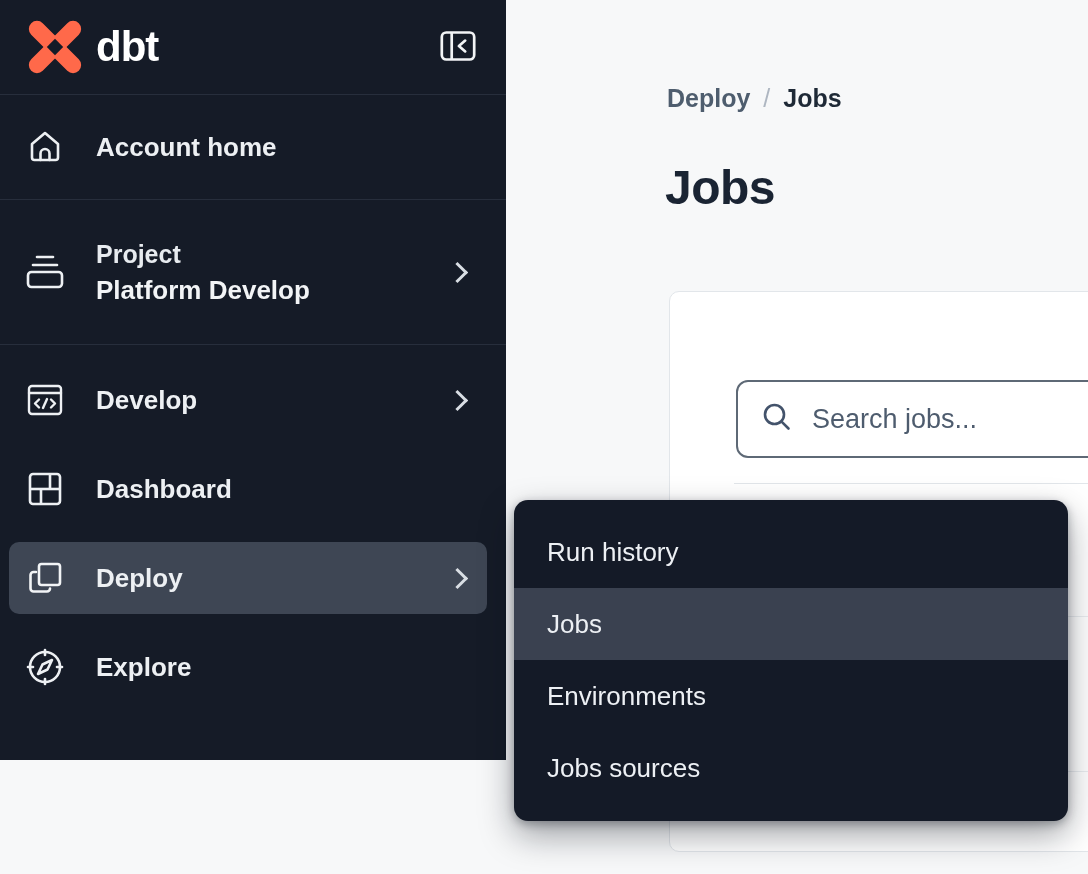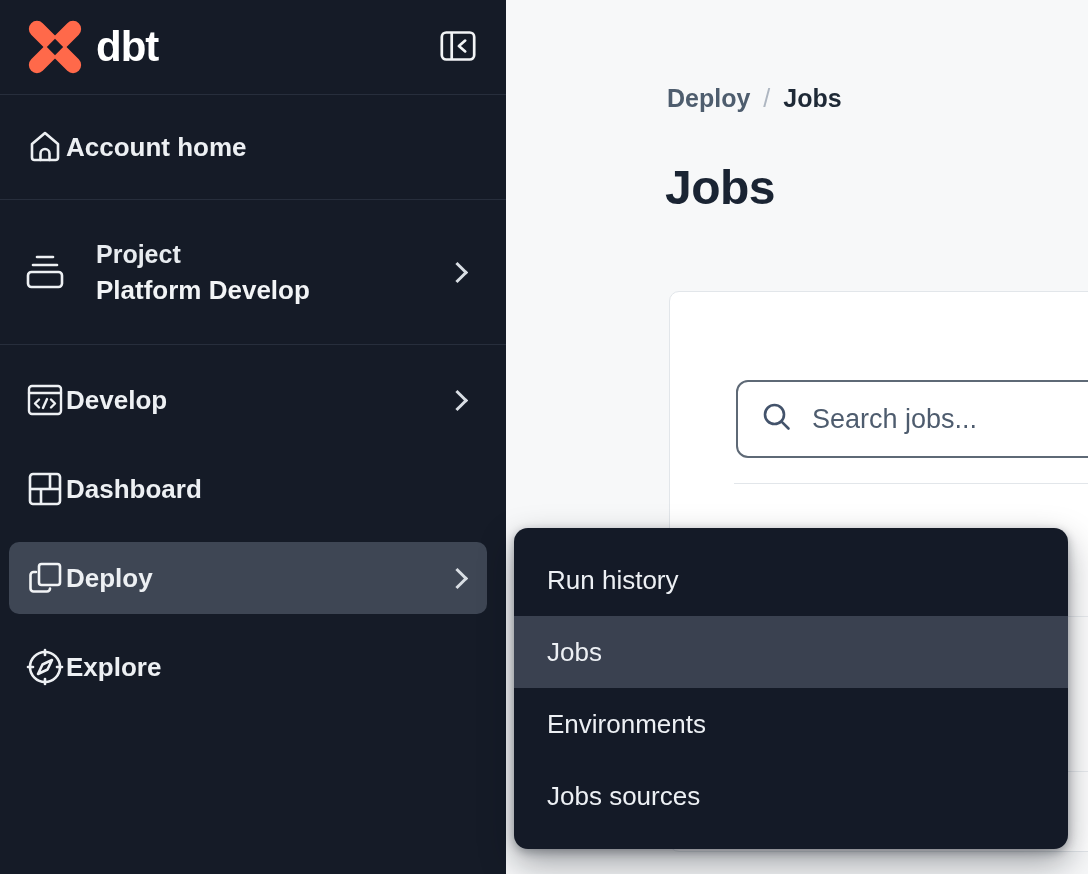--- a/index.html
+++ b/index.html
@@ -1,21 +1,21 @@
 <!DOCTYPE html>
 <html><head>
 <meta charset="utf-8">
 <style>
   * { margin:0; padding:0; box-sizing:border-box; }
   html,body { width:1088px; height:874px; overflow:hidden;
     font-family:"Liberation Sans", sans-serif; background:#F7F8F9; }
   body { position:relative; }
 
   
-  .sidebar { position:absolute; left:0; top:0; width:506px; height:874px;
+  .sidebar { position:absolute; left:0; top:0; width:506px; height:760px;
     background:#151B27; color:#EDF0F3; }
   .sb-header { height:95px; display:flex; align-items:center; padding:0 30px 0 26px;
     border-bottom:1px solid #272E3C; }
   .logo-mark svg { width:58px; height:58px; display:block; }
   .logo-text { color:#FFFFFF; font-size:42px; font-weight:700; margin-left:12px;
     letter-spacing:-1px; }
   .collapse-btn { margin-left:auto; background:none; border:none; cursor:pointer;
     display:flex; align-items:center; }
   .collapse-btn svg { width:36px; height:32px; }
 
@@ -23,21 +23,21 @@
   .sb-section.home { padding:16px 0; }
   .sb-section.project { padding:36px 0; }
   .sb-section.nav { border-bottom:none; padding-top:19px; }
 
   .sb-row { display:flex; align-items:center; height:72px;
     margin:0 19px 0 9px; padding:0 22px 0 15px; border-radius:10px; cursor:pointer; }
   .sb-section.nav .sb-row { margin-bottom:17px; }
   .sb-row.active { background:#3E4654; }
   .sb-icon { width:42px; display:flex; justify-content:center; align-items:center; }
   .sb-icon svg { display:block; }
-  .sb-label { font-size:26px; font-weight:600; color:#EDF0F3; }
+  .sb-label { margin-left:30px; font-size:26px; font-weight:600; color:#EDF0F3; }
   .sb-two-line { margin-left:30px; line-height:36px; }
   .sb-two-line .line1 { font-size:25px; font-weight:700; color:#E7EBEF; }
   .sb-two-line .line2 { font-size:26px; font-weight:700; color:#F2F4F6; }
   .chevron { margin-left:auto; width:15px; height:15px;
     border-top:3.5px solid #D9DEE4; border-right:3.5px solid #D9DEE4;
     transform:rotate(45deg); flex:none; }
 
   
   .breadcrumb { position:absolute; left:667px; top:84px; font-size:25px;
     display:flex; align-items:baseline; }
@@ -58,21 +58,21 @@
     margin-left:18px; width:100%; font-family:"Liberation Sans", sans-serif;
     background:transparent; }
   .search-box input::placeholder { color:#4E5C6E; opacity:1; }
   .card-divider { position:absolute; left:64px; right:0; top:191px;
     border-top:1px solid #E2E6EA; }
   .row-line { position:absolute; left:64px; right:0; border-top:1px solid #EAEDF0; }
   .row-line.r1 { top:324px; }
   .row-line.r2 { top:479px; }
 
   
-  .flyout { position:absolute; left:514px; top:528px; width:554px; height:321px;
+  .flyout { position:absolute; left:514px; top:500px; width:554px; height:321px;
     background:#141A27; border-radius:14px; padding:16px 0; z-index:10;
     box-shadow:0 14px 34px rgba(8,13,24,0.38), 0 3px 10px rgba(8,13,24,0.30); }
   .fly-item { height:72px; display:flex; align-items:center; padding-left:33px;
     font-size:26px; font-weight:400; color:#EDF0F4; cursor:pointer; }
   .fly-item.active { background:#3A4150; }
 </style>
 </head>
 <body>
 
 <nav class="sidebar">

